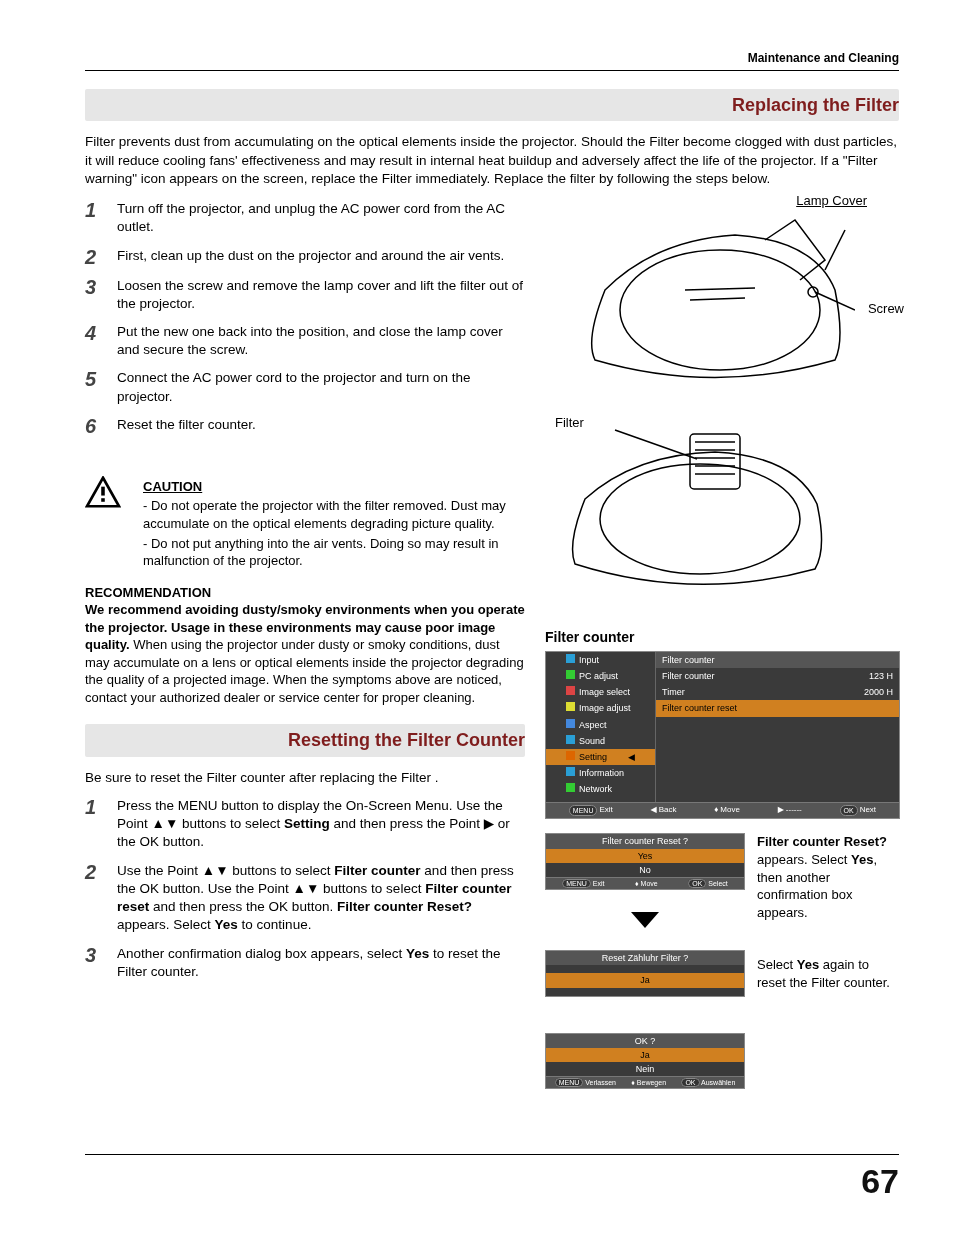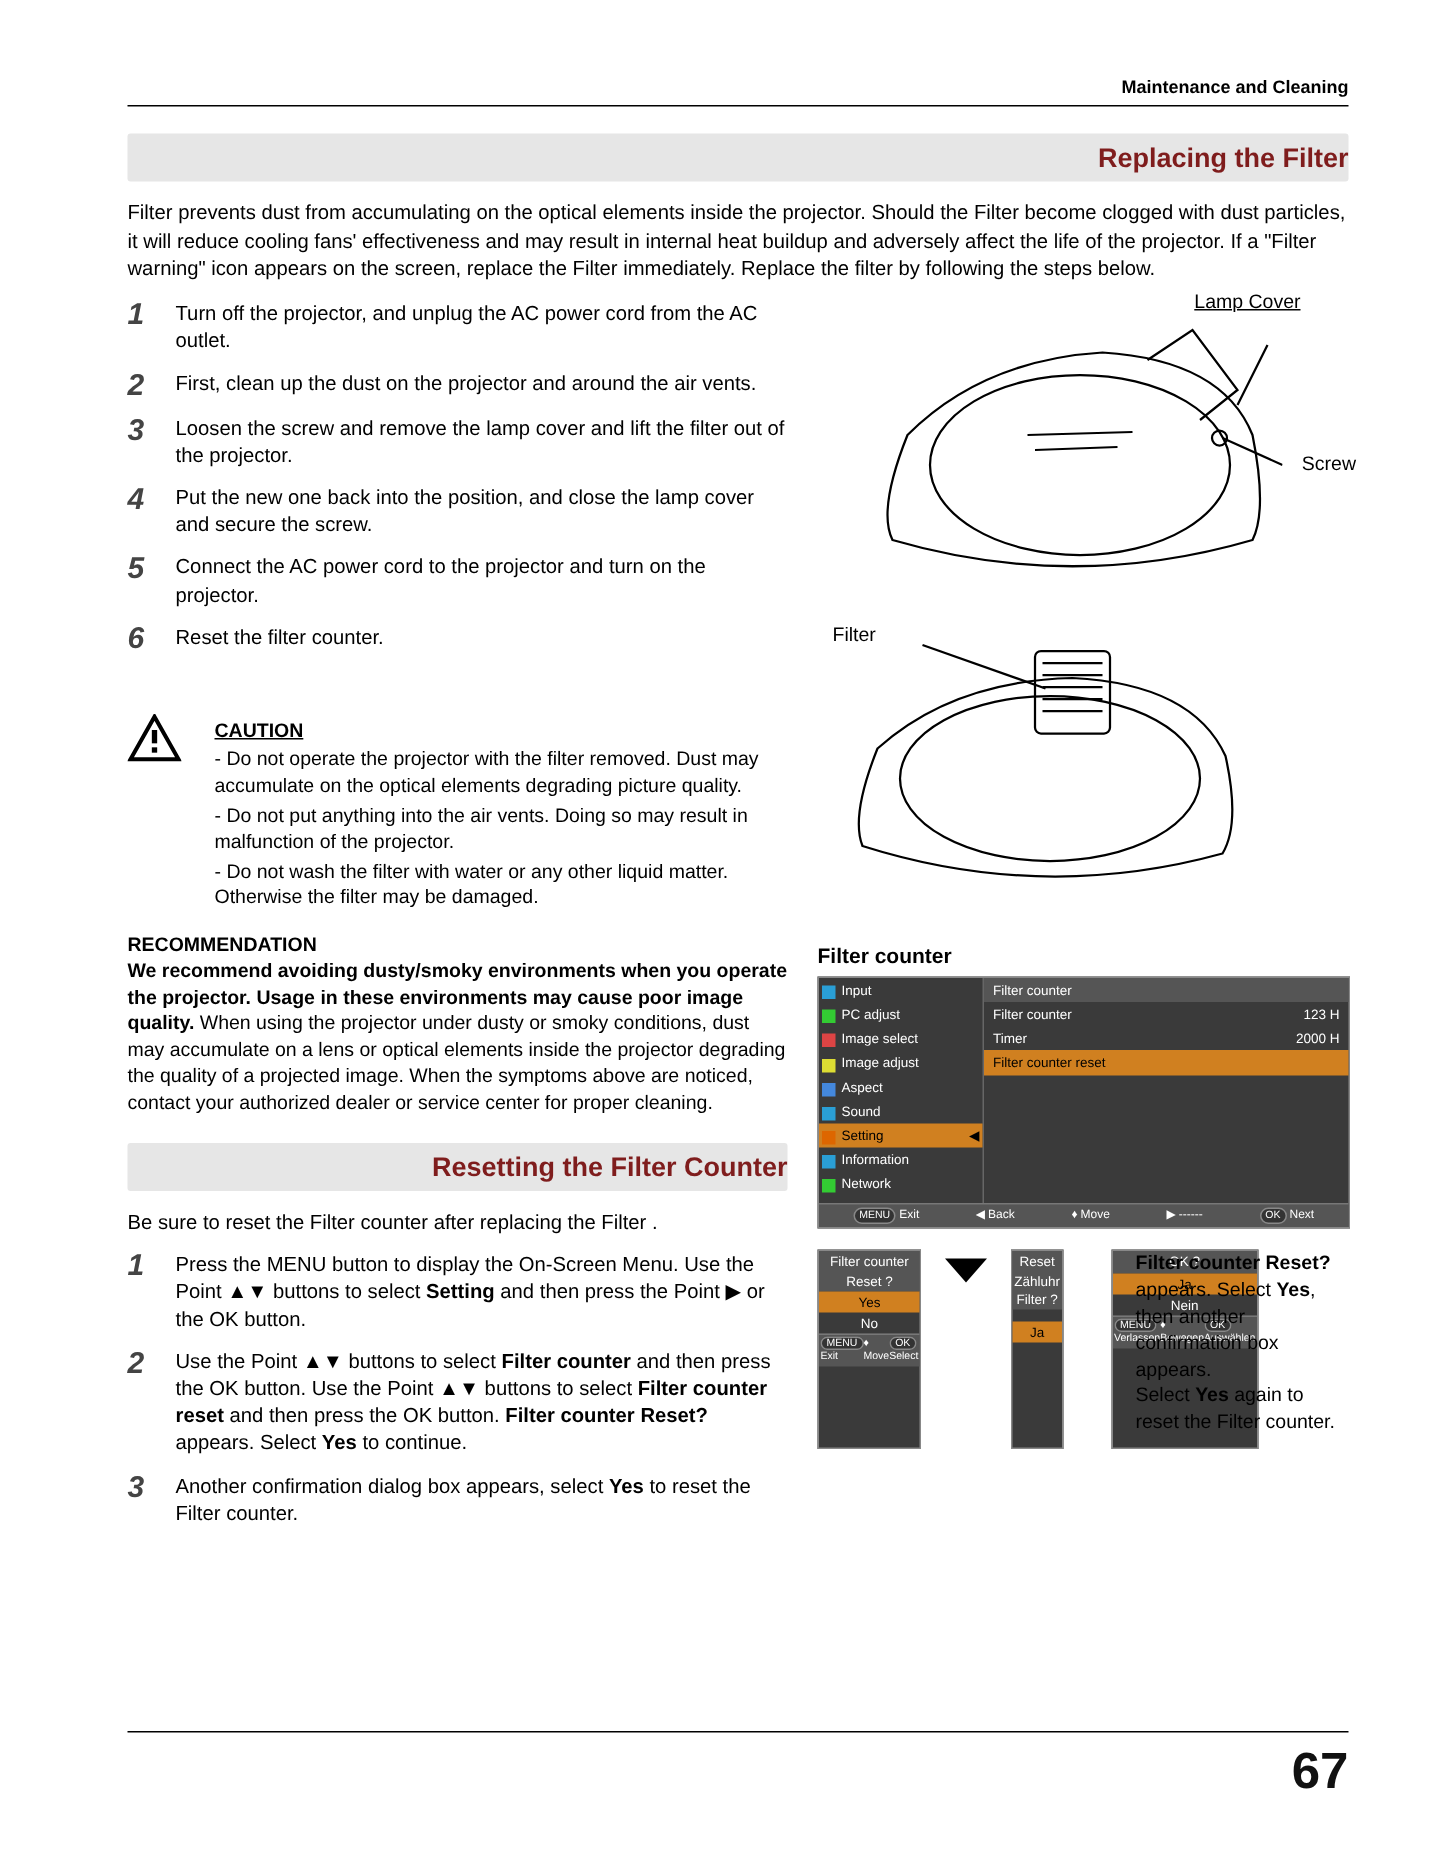--- a/index.html
+++ b/index.html
@@ -72,35 +72,35 @@
     width: 355px;
     background: #3a3a3a;
     border: 1px solid #888;
     font-size: 9px;
     color: #fff;
     display: flex;
     flex-direction: column;
   }
   .menu-body { display: flex; height: 150px; }
   .menu-side { width: 110px; border-right: 1px solid #666; }
-  .menu-side .mi { display: flex; align-items: flex-end; padding: 2px 2px; gap: 4px; }
+  .menu-side .mi { display: flex; align-items: flex-start; padding: 2px 20px; gap: 4px; }
   .menu-side .mi.sel { background: #d08020; color: #000; }
   .icon-sq { width: 9px; height: 9px; background: #2a9fd6; flex-shrink:0; }
   .icon-sq.g { background: #3c3; } .icon-sq.r { background: #d44; }
   .icon-sq.y { background: #dd3; } .icon-sq.b { background: #48d; }
   .menu-main { flex: 1; }
   .menu-main .mtitle { background: #555; padding: 2px 6px; display:flex; justify-content: space-between; }
   .menu-main .mrow { padding: 2px 6px; display: flex; justify-content: space-between; }
   .menu-main .mrow.sel { background: #d08020; color: #000; }
   .menu-footer { background: #555; display:flex; justify-content: space-around; padding: 2px 4px; border-top:1px solid #777; font-size:8px; }
   .menu-footer span { display:flex; align-items:center; gap:2px; }
   .pill { background:#333; border:1px solid #888; border-radius:6px; padding:0 3px; font-size:7px; }
 
   .dialog-col { display: flex; gap: 12px; margin-top: 14px; }
-  .dialog-stack { width: 200px; display:flex; gap:16px; }
+  .dialog-stack { width: 200px; display:flex; flex-direction:column; gap:16px; }
   .dialog-box { background: #3a3a3a; border:1px solid #888; font-size:9px; color:#fff; }
   .dialog-box .dtitle { background:#555; text-align:center; padding:1px; }
   .dialog-box .dopt { text-align:center; padding:1px; }
   .dialog-box .dopt.sel { background:#d08020; color:#000; }
   .dialog-box .dfoot { background:#555; display:flex; justify-content:space-around; padding:1px; font-size:7px; border-top:1px solid #777;}
   .arrow-down {
     width:0;height:0;border-left:14px solid transparent;border-right:14px solid transparent;border-top:16px solid #000;
     margin: 6px auto;
   }
   .side-note { font-size: 13px; flex:1; }
@@ -152,21 +152,20 @@
     <div class="caution-block">
       <svg class="caution-icon" viewBox="0 0 40 36">
         <path d="M20 2 L38 34 L2 34 Z" fill="none" stroke="#000" stroke-width="3"></path>
         <rect x="18" y="12" width="4" height="10" fill="#000"></rect>
         <rect x="18" y="25" width="4" height="4" fill="#000"></rect>
       </svg>
       <div class="caution-body">
         <div class="caution-title">CAUTION</div>
         <div>- <span>Do not operate the projector with the filter removed. Dust may accumulate on the optical elements degrading picture quality.</span></div>
         <div>- <span>Do not put anything into the air vents. Doing so may result in malfunction of the projector.</span></div>
-        <div>- <span>Do not wash the filter with water or any other liquid matter. Otherwise the filter may be damaged.</span></div>
       </div>
     </div>
 
     <div class="recommend">
       <div class="rtitle">RECOMMENDATION</div>
       <span class="rbold">We recommend avoiding dusty/smoky environments when you operate the projector. Usage in these environments may cause poor image quality.</span>
       <span>When using the projector under dusty or smoky conditions, dust may accumulate on a lens or optical elements inside the projector degrading the quality of a projected image. When the symptoms above are noticed, contact your authorized dealer or service center for proper cleaning.</span>
     </div>
 
     <div class="section-title" style="margin-top:18px;">Resetting the Filter Counter</div>

